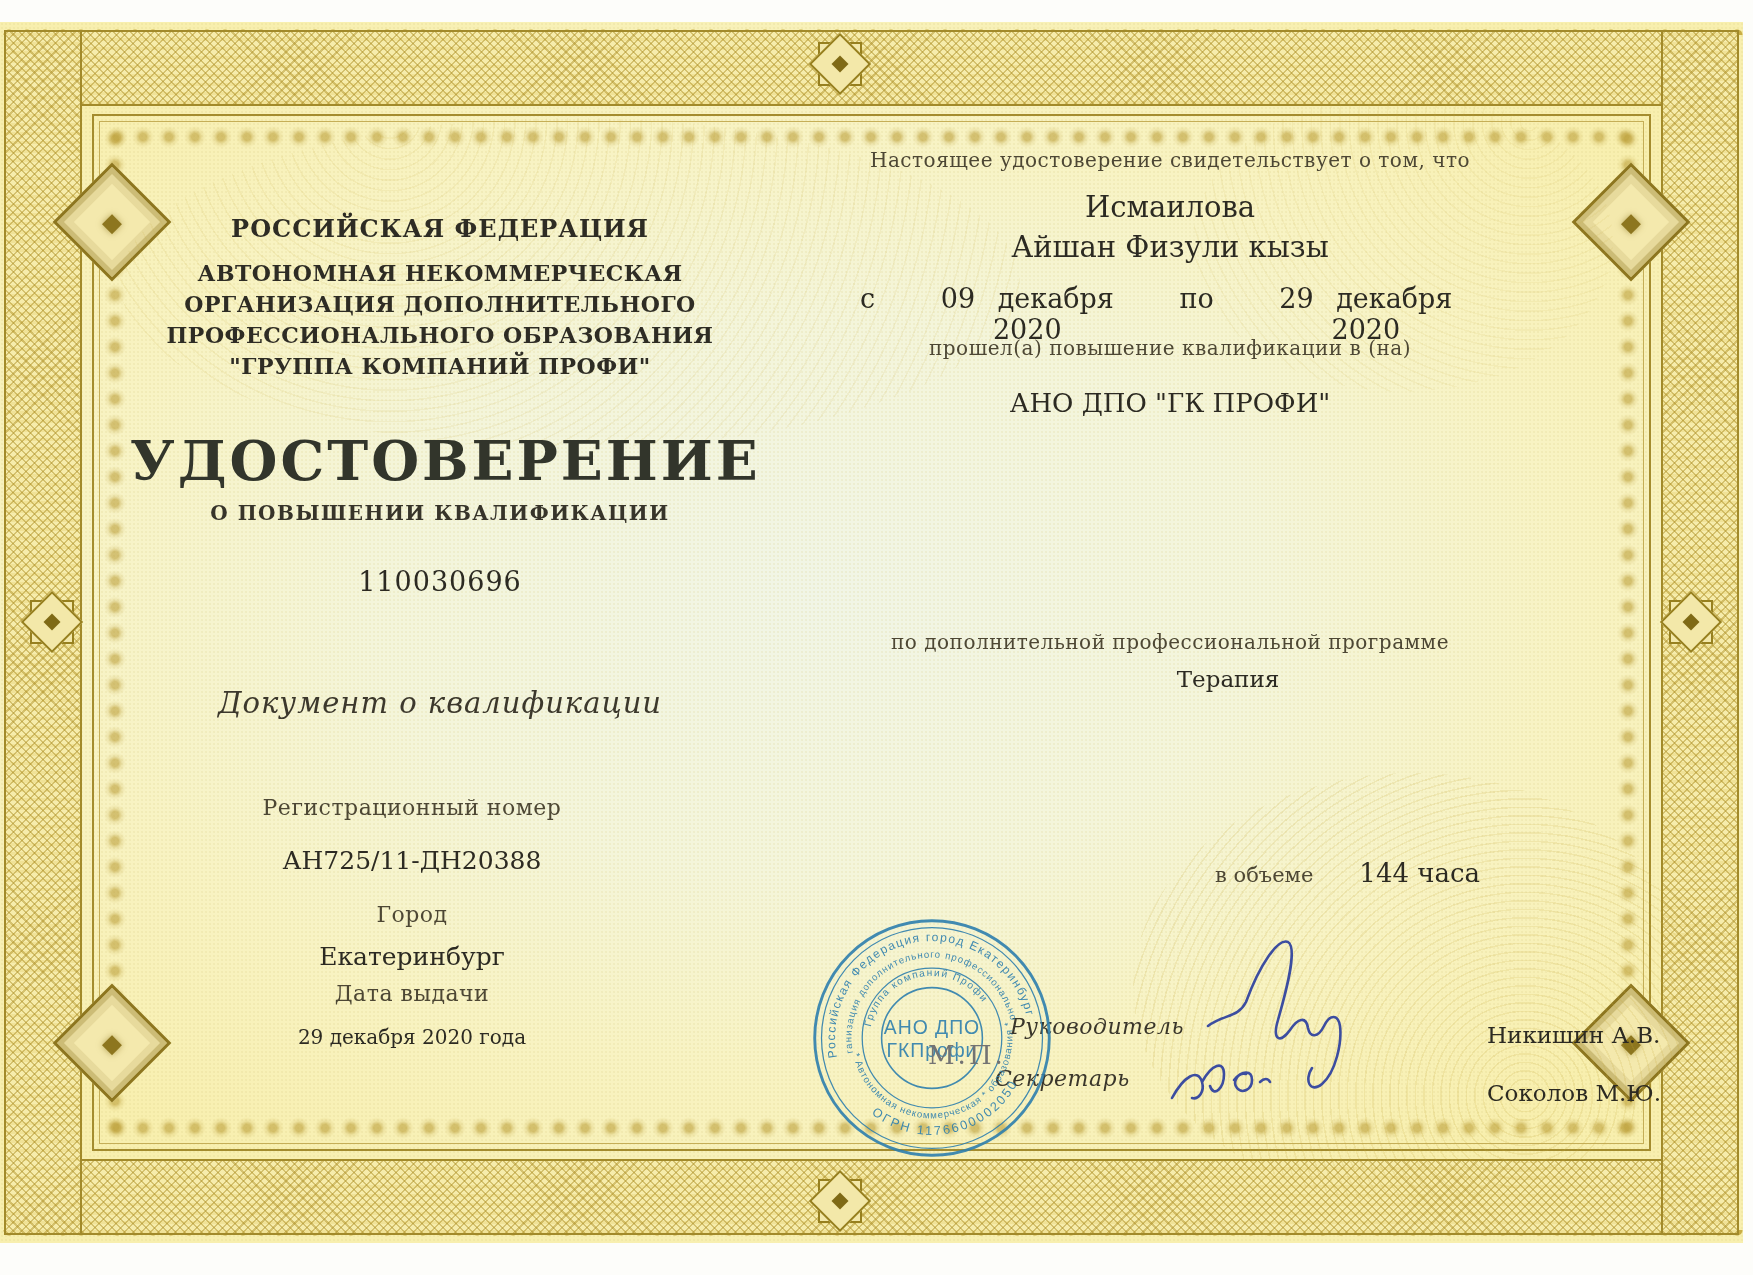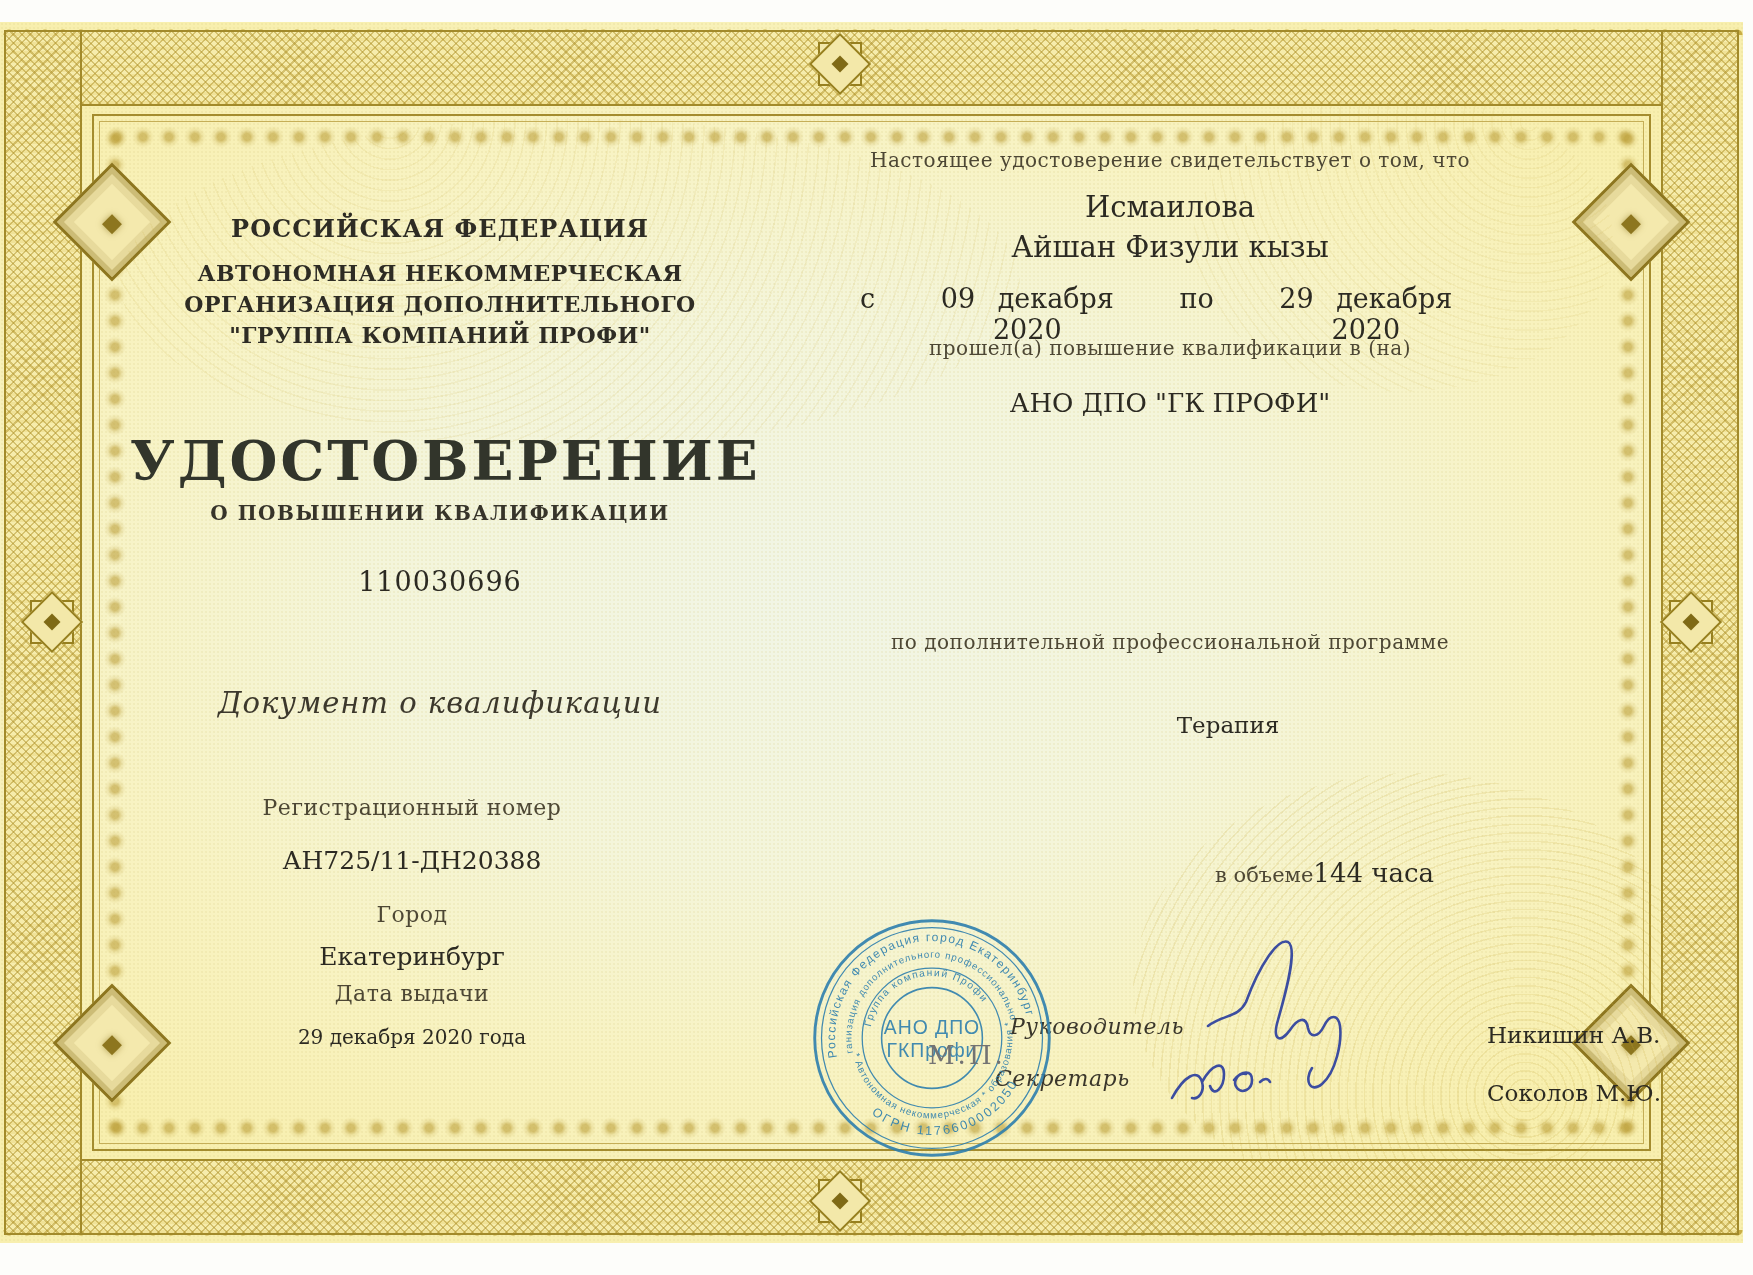--- a/index.html
+++ b/index.html
@@ -86,22 +86,22 @@
   .issue-date{top:1025px;font-size:20px;}
   .shift-l{transform:translateX(-28px);}
   .intro{top:148px;font-size:20px;}
   .surname{top:190px;font-size:29px;}
   .fio{top:230px;font-size:29px;}
   .period{top:283px;font-size:27px;display:flex;justify-content:center;gap:38px;}
   .period .d{word-spacing:14px;}
   .completed{top:336px;font-size:20px;}
   .orgshort{top:388px;font-size:26px;}
   .prog-label{top:630px;font-size:20px;}
-  .prog{top:712px;font-size:23px;transform:translateX(58px);}
-  .volume{top:858px;left:1215px;display:flex;align-items:baseline;}
+  .prog{top:666px;font-size:23px;transform:translateX(58px);}
+  .volume{top:858px;left:1215px;display:flex;align-items:baseline;gap:46px;}
   .volume .vl{font-size:21px;color:#4d4734;}
   .volume .vv{font-size:26px;color:#2c2a22;text-align:center;}
   .sig-label{font-style:italic;color:#3a362b;font-size:22px;letter-spacing:.5px;}
   .lab-dir{left:1010px;top:1014px;}
   .lab-sec{left:995px;top:1066px;}
   .names{left:1487px;top:1022px;width:180px;font-size:23px;}
   .names div+div{margin-top:32px;}
   
   .stamp-wrap{left:806px;top:912px;width:252px;height:252px;}
   .stamp-wrap svg{width:100%;height:100%;opacity:.9;}
@@ -155,20 +155,21 @@
       </div>
     <div class="guil g1"></div>
     <div class="guil g2"></div>
     <div class="guil g3"></div>
   </div>
 
   <div class="abs col-left country caps">РОССИЙСКАЯ ФЕДЕРАЦИЯ</div>
   <div class="abs col-left orgname caps">
     <div>АВТОНОМНАЯ НЕКОММЕРЧЕСКАЯ</div>
     <div>ОРГАНИЗАЦИЯ ДОПОЛНИТЕЛЬНОГО</div>
+    <div>ПРОФЕССИОНАЛЬНОГО ОБРАЗОВАНИЯ</div>
     <div>"ГРУППА КОМПАНИЙ ПРОФИ"</div>
   </div>
   <div class="abs col-left doctitle caps">УДОСТОВЕРЕНИЕ</div>
   <div class="abs col-left docsub">О ПОВЫШЕНИИ КВАЛИФИКАЦИИ</div>
   <div class="abs col-left blank-no">110030696</div>
   <div class="abs col-left doccat">Документ о квалификации</div>
   <div class="abs col-left reg-label light shift-l">Регистрационный номер</div>
   <div class="abs col-left reg-no shift-l">АН725/11-ДН20388</div>
   <div class="abs col-left city-label light shift-l">Город</div>
   <div class="abs col-left city shift-l">Екатеринбург</div>

